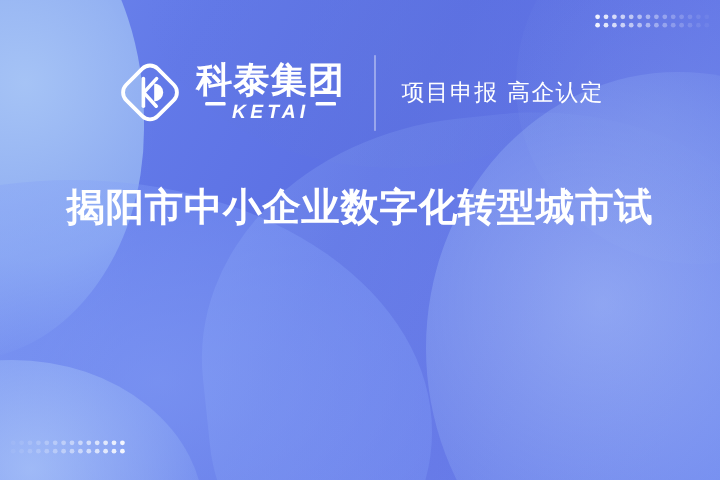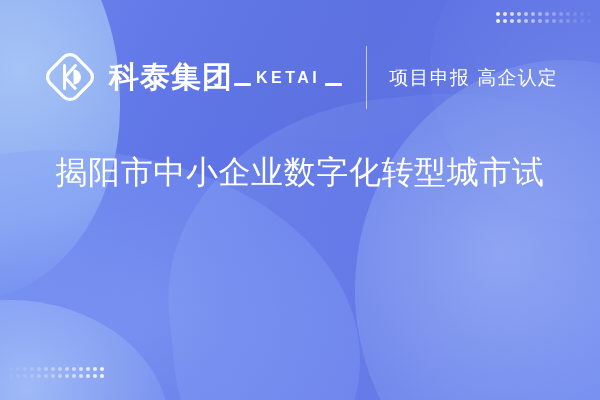--- a/index.html
+++ b/index.html
@@ -70,27 +70,27 @@
     position:absolute;left:0;top:44px;width:600px;height:66px;
     display:flex;align-items:center;justify-content:center;
   }
   .brand{display:flex;align-items:center;gap:11px;}
 
   .logo-mark{
     width:56px;height:56px;position:relative;flex:0 0 auto;
   }
   .logo-mark svg{display:block;}
 
-  .brand-text{display:flex;flex-direction:row;align-items:center;gap:1px;}
+  .brand-text{display:flex;flex-direction:column;align-items:center;gap:1px;}
   .brand-cn{
     font-size:30px;line-height:32px;font-weight:700;color:#ffffff;
     letter-spacing:1px;white-space:nowrap;
     font-family:"Liberation Sans","DejaVu Sans",sans-serif;
   }
-  .brand-en-wrap{display:flex;align-items:flex-end;gap:5px;width:100%;justify-content:center;}
+  .brand-en-wrap{display:flex;align-items:flex-start;gap:5px;width:100%;justify-content:center;font-style:italic;}
   .brand-en-wrap .bar{height:3px;width:17px;background:#fff;border-radius:1px;}
   .brand-en{
     font-size:16px;line-height:17px;font-weight:700;color:#ffffff;
     letter-spacing:3.5px;white-space:nowrap;
   }
 
   .divider{
     width:1px;height:63px;background:rgba(255,255,255,.62);
     margin:0 22px 0 24px;flex:0 0 auto;
   }
@@ -107,21 +107,21 @@
     font-family:"DejaVu Serif","Liberation Serif",serif;
   }
 
   
   .headline{
     position:absolute;left:0;top:148px;width:600px;
     display:flex;flex-direction:column;align-items:center;
     text-align:center;
   }
   .headline .line{
-    font-size:32px;line-height:48px;font-weight:400;color:#ffffff;
+    font-size:32px;line-height:48px;font-weight:700;color:#ffffff;
     letter-spacing:.6px;white-space:nowrap;
     font-family:"Liberation Sans","DejaVu Sans",sans-serif;
   }
 </style>
 </head>
 <body>
 
 <div class="banner">
 
   <div class="blob blob-top-dark"></div>

